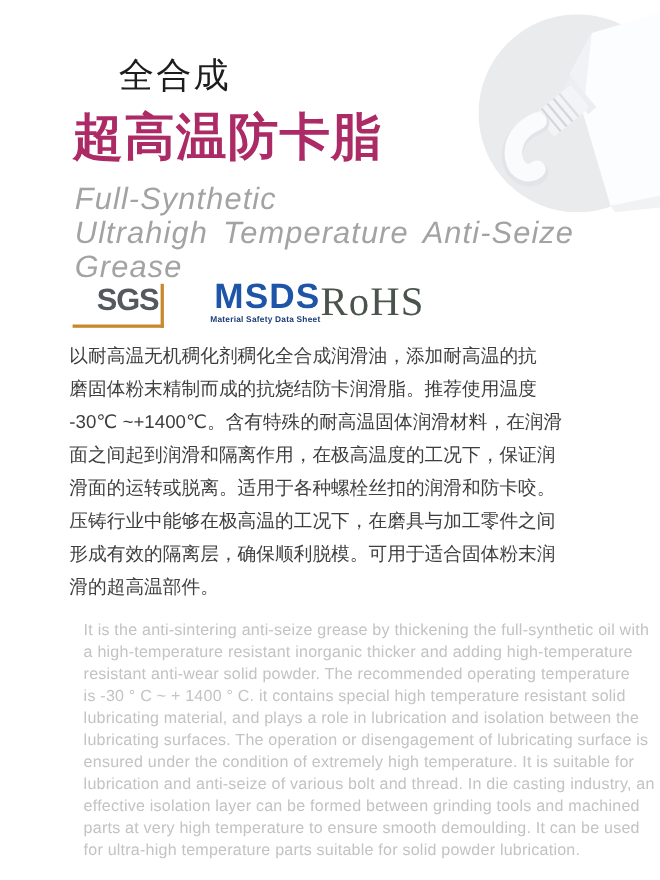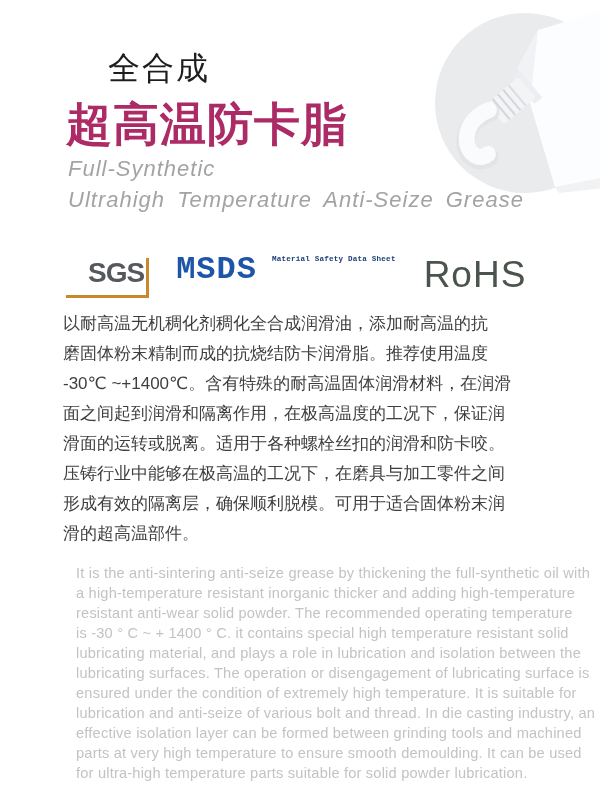--- a/index.html
+++ b/index.html
@@ -12,38 +12,38 @@
   
   .title-cn1{
     position:absolute;left:68px;top:52px;font-size:32px;line-height:1;
     font-weight:400;color:var(--title-color,#1d1d1f);letter-spacing:2px;white-space:nowrap;margin-left:40px;
   }
   .title-cn2{
     position:absolute;left:66px;top:101px;font-size:46px;line-height:1;
     font-weight:800;color:var(--accent,#ac2b66);letter-spacing:1px;white-space:nowrap;
   }
   .subtitle{
-    position:absolute;left:68px;top:153px;font-size:22px;line-height:31px;
+    position:absolute;left:68px;top:165px;font-size:28px;line-height:31px;
     font-style:italic;color:var(--subtitle-color,#a3a3a5);letter-spacing:1px;
     word-spacing:5px;white-space:pre-line;
   }
   
   .certs{position:absolute;left:78px;top:252px;display:flex;align-items:flex-start;}
   .cert-sgs{
     position:relative;font-size:28px;font-weight:bold;line-height:38px;
     color:var(--sgs-gray,#55585c);letter-spacing:-1px;padding:2px 6px 8px 10px;
   }
   .sgs-underline{position:absolute;left:-12px;right:1px;bottom:2px;height:3px;background:var(--sgs-orange,#c8892e);}
   .sgs-vline{position:absolute;right:1px;top:6px;bottom:2px;width:3px;background:var(--sgs-orange,#c8892e);}
-  .cert-msds{display:flex;flex-direction:row;align-items:flex-start;margin-left:26px;padding-top:2px;font-family:Liberation Mono, monospace;}
+  .cert-msds{display:flex;flex-direction:column;align-items:flex-end;margin-left:26px;padding-top:2px;}
   .msds-word{font-size:32px;font-weight:800;line-height:31px;color:var(--msds-blue,#1e55a8);letter-spacing:1px;}
   .msds-tag{font-size:7.6px;font-weight:bold;color:var(--msds-dark,#1c3d79);letter-spacing:0.2px;margin-top:1px;white-space:nowrap;padding-left:15px;}
   .cert-rohs{
-    font-family:Liberation Sans, sans-serif;font-size:37px;line-height:42px;
-    color:var(--rohs-color,#4a544d);letter-spacing:1px;margin-left:28px;padding-top:2px;
+    font-family:Liberation Serif, serif;font-size:37px;line-height:42px;
+    color:var(--rohs-color,#4a544d);letter-spacing:1px;padding-top:2px;
   }
   
   .desc-cn{
     position:absolute;left:63px;top:309px;width:530px;margin:0;
     font-size:17px;line-height:30px;font-weight:500;color:var(--text-cn,#3e3e40);
     white-space:pre-line;letter-spacing:0px;
   }
   .desc-en{
     position:absolute;left:64px;top:551px;width:522px;margin:12px;
     font-size:14.6px;line-height:20px;color:var(--text-en,#c3c3c5);

